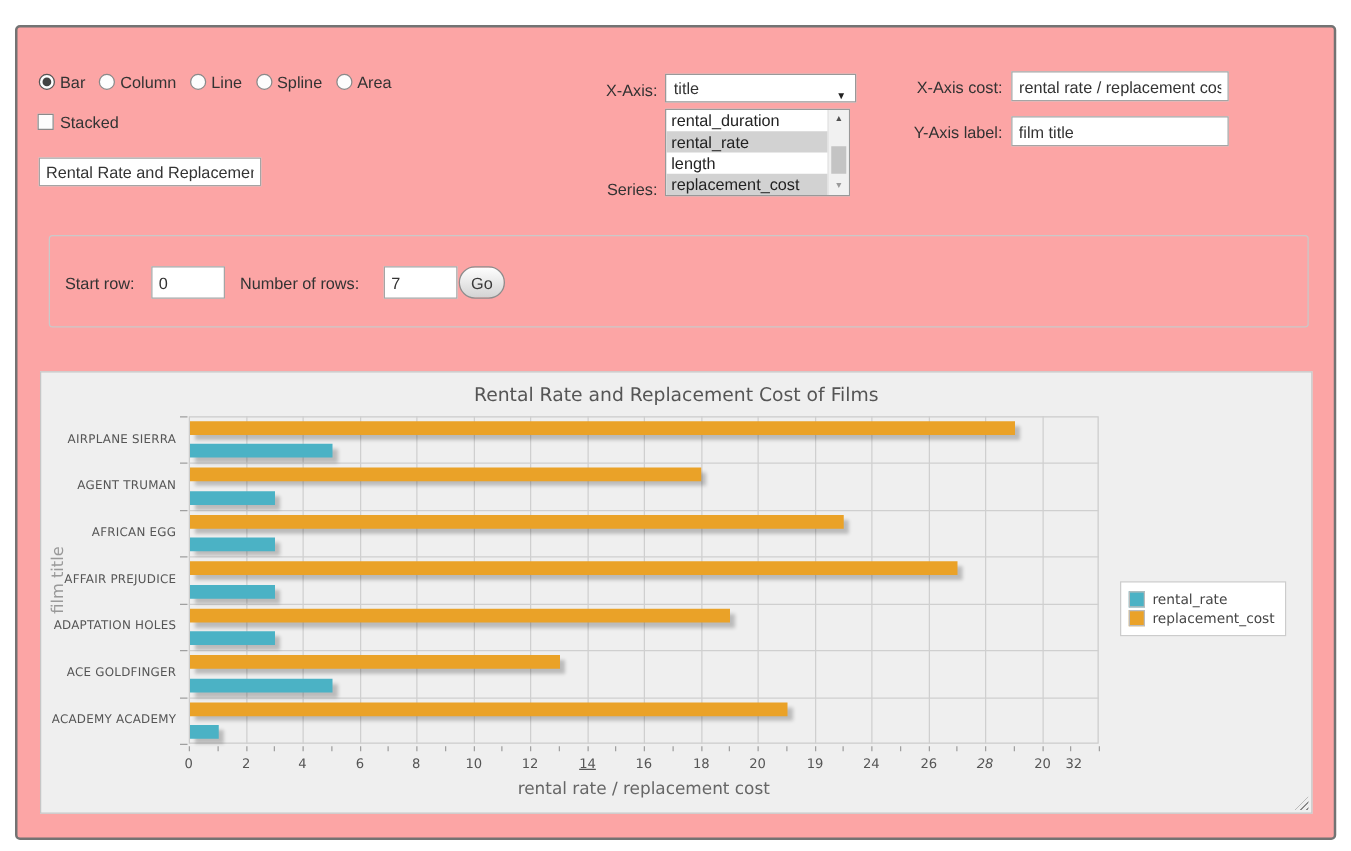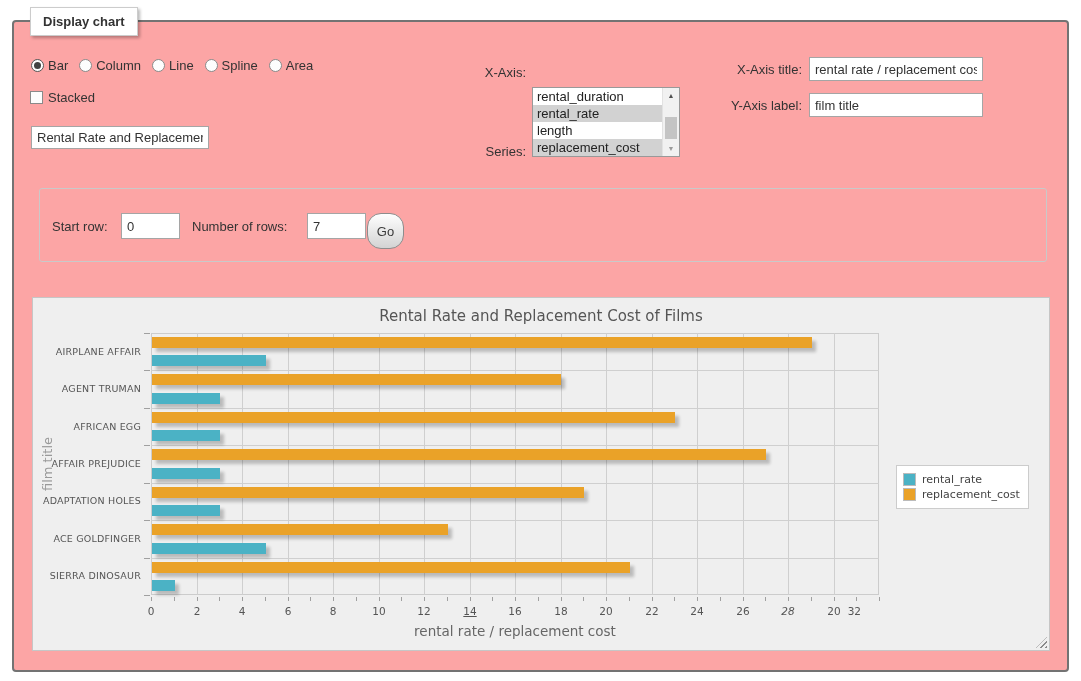--- a/index.html
+++ b/index.html
@@ -47,21 +47,21 @@
   .sb-thumb { position:absolute; left:2px; right:2px; top:29px; height:22px; background:#c4c4c4; }
 
   .xal-input { position:absolute; left:795px; top:35px; width:174px; height:24px; }
   .yal-input { position:absolute; left:795px; top:71px; width:174px; height:24px; }
 
   .rows-panel { position:absolute; left:25px; top:166px; width:1008px; height:74px;
     border:1px solid #c9c9c9; border-radius:3px; }
   .rows-panel .plbl { position:absolute; top:30px; font-size:13px; color:#333; }
   .sr-input { position:absolute; left:81px; top:24px; width:59px; height:26px; }
   .nr-input { position:absolute; left:267px; top:24px; width:59px; height:26px; }
-  .go-btn { position:absolute; left:327px; top:24px; width:37px; height:36px; border:1px solid #8d8d8d;
+  .go-btn { position:absolute; left:327px; top:24px; width:37px; height:26px; border:1px solid #8d8d8d;
     border-radius:14px; background:linear-gradient(#fefefe,#d3d3d3); font-family:"Liberation Sans",sans-serif;
     font-size:13px; color:#3a3a3a; text-align:center; cursor:pointer; }
 
   
   .chart-box { position:absolute; left:18px; top:275px; width:1018px; height:354px;
     background:#efefef; border:1px solid #c6c6c6; font-family:"DejaVu Sans",sans-serif; }
   .chart-title { position:absolute; top:9px; left:0; width:100%; text-align:center;
     font-size:15px; color:#555; }
   .plot-border { position:absolute; border:1px solid #ccc; }
   .vgrid { position:absolute; width:1px; background:#cfcfcf; }
@@ -81,49 +81,52 @@
   .lg-swatch { display:inline-block; width:13px; height:13px; border:1px solid #bbb; margin-right:6px; }
   .lg-label { font-size:11px; color:#444; white-space:nowrap; }
   .resize-handle { position:absolute; right:2px; bottom:2px; width:11px; height:11px;
     background:repeating-linear-gradient(135deg,#8a8a8a 0 1px,transparent 1px 3.5px);
     clip-path:polygon(100% 0,100% 100%,0 100%); cursor:nwse-resize; }
 </style>
 </head>
 <body>
 
 <div class="page">
-  <div class="legend-box">Display chart</div>
   <div class="fieldset">
 
     <div class="radio-row" id="chart-type-group"><span class="radio-item"><span class="radio on"></span><span>Bar</span></span><span class="radio-item"><span class="radio"></span><span>Column</span></span><span class="radio-item"><span class="radio"></span><span>Line</span></span><span class="radio-item"><span class="radio"></span><span>Spline</span></span><span class="radio-item"><span class="radio"></span><span>Area</span></span></div>
 
     <div class="stacked-row">
       <span class="checkbox"></span><span>Stacked</span>
     </div>
 
     <input class="text title-input" value="Rental Rate and Replacement Cost of Films" style="">
 
     <div class="lbl" style="left:400px;width:112px;top:43px">X-Axis:</div>
+    <div class="fselect">
+      <span>title</span>
+      <span class="sel-arrow">▼</span>
+    </div>
 
     <div class="lbl" style="left:400px;width:112px;top:122px">Series:</div>
     <div class="listbox">
       <div id="series-options">
           <div class="opt">rental_duration</div>
           <div class="opt sel">rental_rate</div>
           <div class="opt">length</div>
           <div class="opt sel">replacement_cost</div>
         </div>
       <div class="sb">
         <div class="sb-btn up">▲</div>
         <div class="sb-thumb"></div>
         <div class="sb-btn down">▼</div>
       </div>
     </div>
 
-    <div class="lbl" style="left:676px;width:112px;top:40px">X-Axis title:</div>
+    <div class="lbl" style="left:676px;width:112px;top:40px">X-Axis cost:</div>
     <input class="text xal-input" value="rental rate / replacement cost" style="">
 
     <div class="lbl" style="left:676px;width:112px;top:76px">Y-Axis label:</div>
     <input class="text yal-input" value="film title" style="">
 
     <div class="rows-panel">
       <div class="plbl" style="left:12px">Start row:</div>
       <input class="text sr-input" value="0" style="">
       <div class="plbl" style="left:152px">Number of rows:</div>
       <input class="text nr-input" value="7" style="">
@@ -204,51 +207,51 @@
         <div class="xticklabel" style="left: 144px; top: 307px;">2</div>
         <div class="xticklabel" style="left: 189px; top: 307px;">4</div>
         <div class="xticklabel" style="left: 235px; top: 307px;">6</div>
         <div class="xticklabel" style="left: 280px; top: 307px;">8</div>
         <div class="xticklabel" style="left: 326px; top: 307px;">10</div>
         <div class="xticklabel" style="left: 371px; top: 307px;">12</div>
         <div class="xticklabel" style="left: 417px; top: 307px; text-decoration: underline;">14</div>
         <div class="xticklabel" style="left: 462px; top: 307px;">16</div>
         <div class="xticklabel" style="left: 508px; top: 307px;">18</div>
         <div class="xticklabel" style="left: 553px; top: 307px;">20</div>
-        <div class="xticklabel" style="left: 599px; top: 307px;">22</div>
+        <div class="xticklabel" style="left: 599px; top: 307px;">19</div>
         <div class="xticklabel" style="left: 644px; top: 307px;">24</div>
         <div class="xticklabel" style="left: 690px; top: 307px;">26</div>
         <div class="xticklabel" style="left: 735px; top: 307px; font-style: italic;">28</div>
         <div class="xticklabel" style="left: 781px; top: 307px;">20</div>
-        <div class="xticklabel" style="left: 788px; top: 307px; text-align: right;">32</div>
+        <div class="xticklabel" style="left: 806px; top: 307px;">32</div>
         <div class="ytickmark" style="left: 111px; top: 35px;"></div>
         <div class="ytickmark" style="left: 111px; top: 72px;"></div>
         <div class="ytickmark" style="left: 111px; top: 110px;"></div>
         <div class="ytickmark" style="left: 111px; top: 147px;"></div>
         <div class="ytickmark" style="left: 111px; top: 185px;"></div>
         <div class="ytickmark" style="left: 111px; top: 222px;"></div>
         <div class="ytickmark" style="left: 111px; top: 260px;"></div>
         <div class="ytickmark" style="left: 111px; top: 297px;"></div>
-        <div class="catlabel" style="left: 0px; width: 108px; top: 48px;">AIRPLANE AFFAIR</div>
+        <div class="catlabel" style="left: 0px; width: 108px; top: 48px;">AIRPLANE SIERRA</div>
         <div class="bar" style="left: 119px; top: 39px; width: 660px; background: rgb(234, 162, 40);"></div>
         <div class="bar" style="left: 119px; top: 57px; width: 114px; background: rgb(75, 178, 197);"></div>
         <div class="catlabel" style="left: 0px; width: 108px; top: 85px;">AGENT TRUMAN</div>
         <div class="bar" style="left: 119px; top: 76px; width: 409px; background: rgb(234, 162, 40);"></div>
         <div class="bar" style="left: 119px; top: 95px; width: 68px; background: rgb(75, 178, 197);"></div>
         <div class="catlabel" style="left: 0px; width: 108px; top: 123px;">AFRICAN EGG</div>
         <div class="bar" style="left: 119px; top: 114px; width: 523px; background: rgb(234, 162, 40);"></div>
         <div class="bar" style="left: 119px; top: 132px; width: 68px; background: rgb(75, 178, 197);"></div>
         <div class="catlabel" style="left: 0px; width: 108px; top: 160px;">AFFAIR PREJUDICE</div>
         <div class="bar" style="left: 119px; top: 151px; width: 614px; background: rgb(234, 162, 40);"></div>
         <div class="bar" style="left: 119px; top: 170px; width: 68px; background: rgb(75, 178, 197);"></div>
         <div class="catlabel" style="left: 0px; width: 108px; top: 197px;">ADAPTATION HOLES</div>
         <div class="bar" style="left: 119px; top: 189px; width: 432px; background: rgb(234, 162, 40);"></div>
         <div class="bar" style="left: 119px; top: 207px; width: 68px; background: rgb(75, 178, 197);"></div>
         <div class="catlabel" style="left: 0px; width: 108px; top: 235px;">ACE GOLDFINGER</div>
         <div class="bar" style="left: 119px; top: 226px; width: 296px; background: rgb(234, 162, 40);"></div>
         <div class="bar" style="left: 119px; top: 245px; width: 114px; background: rgb(75, 178, 197);"></div>
-        <div class="catlabel" style="left: 0px; width: 108px; top: 272px;">SIERRA DINOSAUR</div>
+        <div class="catlabel" style="left: 0px; width: 108px; top: 272px;">ACADEMY ACADEMY</div>
         <div class="bar" style="left: 119px; top: 264px; width: 478px; background: rgb(234, 162, 40);"></div>
         <div class="bar" style="left: 119px; top: 282px; width: 23px; background: rgb(75, 178, 197);"></div>
       </div>
 
   </div>
 </div>
 
 </body></html>

